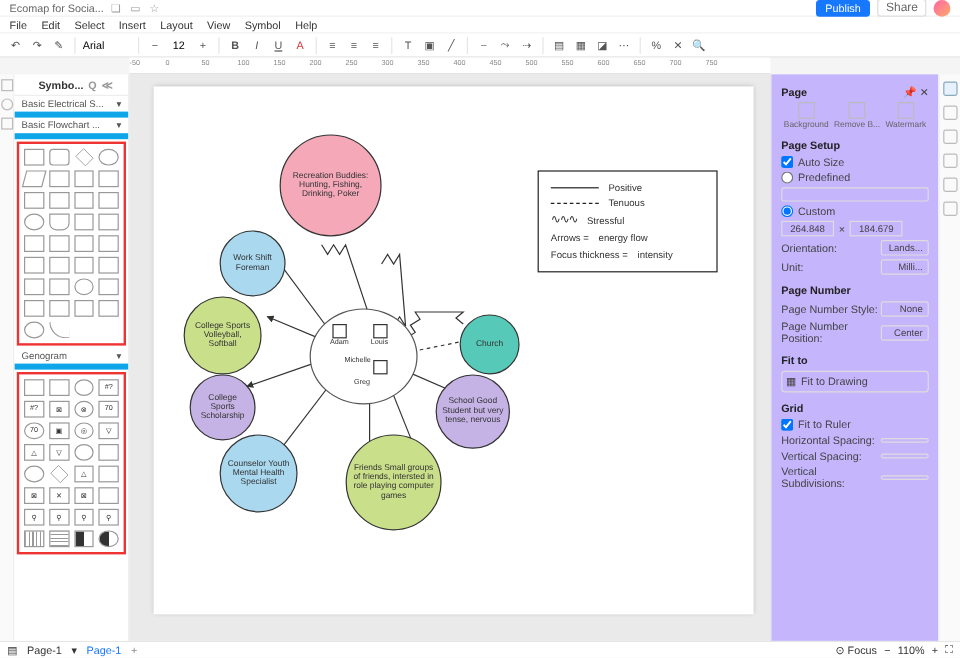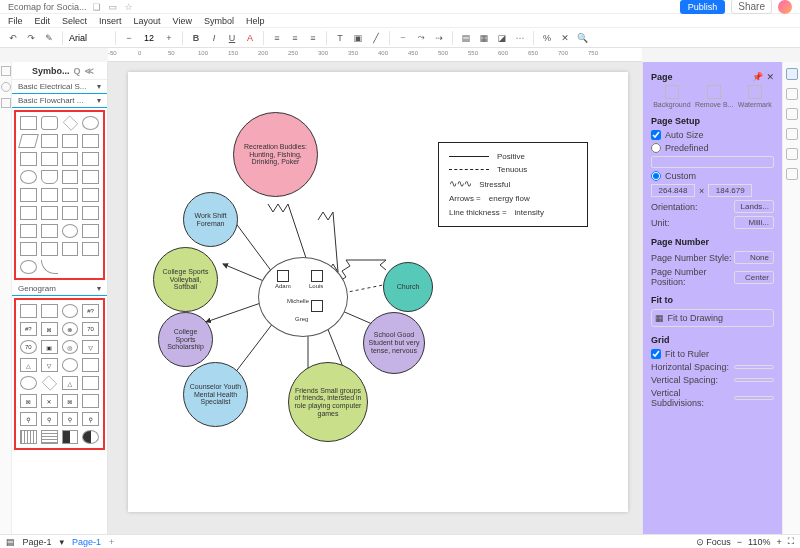--- a/index.html
+++ b/index.html
@@ -19,21 +19,21 @@
 .toolbar .fontsel { border:none; font-size:9px; width:40px;}
 .toolbar .sizesel { border:none; font-size:9px; width:18px; text-align:center;}
 .ruler-h { height: 14px; background: #fff; border-bottom: 1px solid #ddd; margin-left: 108px; margin-right: 158px; position: relative; overflow:hidden; font-size:6px; color:#888;}
 .ruler-h .tick { position:absolute; top:2px; }
 .main { display: flex; height: calc(548px - 14px - 14px - 20px - 14px - 14px); }
 .left-rail { width: 12px; background: #fafafa; border-right: 1px solid #eee; display:flex; flex-direction:column; align-items:center; gap:6px; padding-top:4px;}
 .left-rail .ricon{ width:10px;height:10px; border:1px solid #bbb; }
 .symbols { width: 96px; background: #fff; border-right: 1px solid #e5e5e5; display:flex; flex-direction:column; overflow:hidden;}
 .symbols-head { height:18px; display:flex; align-items:center; padding:0 20px; font-size:9px; font-weight:600; border-bottom:1px solid #eee; gap:4px;}
 .symbols-head .q{ color:#999;}
-.pal-section { font-size:8px; color:#555; padding:2px 6px; border-bottom:1px solid #0ea5e9; display:flex; align-items:center; justify-content:space-between;}
+.pal-section { font-size:8px; color:#555; padding:2px 6px; border-bottom:5px solid #0ea5e9; display:flex; align-items:center; justify-content:space-between;}
 .pal-grid { display:grid; grid-template-columns: repeat(4, 1fr); gap:4px; padding:4px; border:2px solid #e33; margin:2px; }
 .pal-grid .shape { height:14px; border:1px solid #999; background:#fff;}
 .pal-grid2 { display:grid; grid-template-columns: repeat(4, 1fr); gap:4px; padding:4px; border:2px solid #e33; margin:2px;}
 .pal-grid2 .shape { height:14px; border:1px solid #999; background:#fff; font-size:6px; display:flex; align-items:center; justify-content:center;}
 .canvas-wrap { flex:1; background:#eaeaea; position:relative; overflow:hidden;}
 .canvas { position:absolute; left:20px; top:10px; width:500px; height:440px; background:#fff; box-shadow:0 0 4px rgba(0,0,0,.2);}
 .node { position:absolute; border-radius:50%; border:1px solid #333; display:flex; align-items:center; justify-content:center; text-align:center; font-size:7px; padding:4px; line-height:1.1;}
 .legend { position:absolute; border:1.5px solid #222; background:#fff; padding:6px 10px; font-size:8px; line-height:1.4;}
 .legend .row{display:flex; align-items:center; gap:8px; margin:2px 0;}
 .legend .ln{width:40px; height:0; border-top:1.5px solid #222;}
@@ -287,39 +287,39 @@
       <div class="center-fam" style="left:130px;top:185px;width:90px;height:80px;">
         <div class="fam-box" style="left:18px;top:12px"></div>
         <div class="fam-label" style="left:16px;top:25px">Adam</div>
         <div class="fam-box" style="left:52px;top:12px"></div>
         <div class="fam-label" style="left:50px;top:25px">Louis</div>
         <div class="fam-label" style="left:28px;top:40px">Michelle</div>
         <div class="fam-box" style="left:52px;top:42px"></div>
         <div class="fam-label" style="left:36px;top:58px">Greg</div>
       </div>
 
-      <div class="legend" style="left:310px;top:70px;width:150px;">
+      <div class="legend" style="left:320px;top:70px;width:150px;">
         <div class="row">
             <span class="ln"></span>
             <span>Positive</span>
           </div>
         <div class="row">
             <span class="ln dash"></span>
             <span>Tenuous</span>
           </div>
         <div class="row">
             <span class="zz">∿∿∿</span>
             <span>Stressful</span>
           </div>
         <div class="row">
             <span>Arrows =</span> 
             <span>energy flow</span>
           </div>
         <div class="row">
-            <span>Line thickness =</span> 
+            <span>Focus thickness =</span> 
             <span>intensity</span>
           </div>
       </div>
     </div>
   </div>
 
   <div class="rpanel">
     <div style="display:flex;justify-content:space-between;align-items:center">
       <h4>Page</h4>
       <span>

